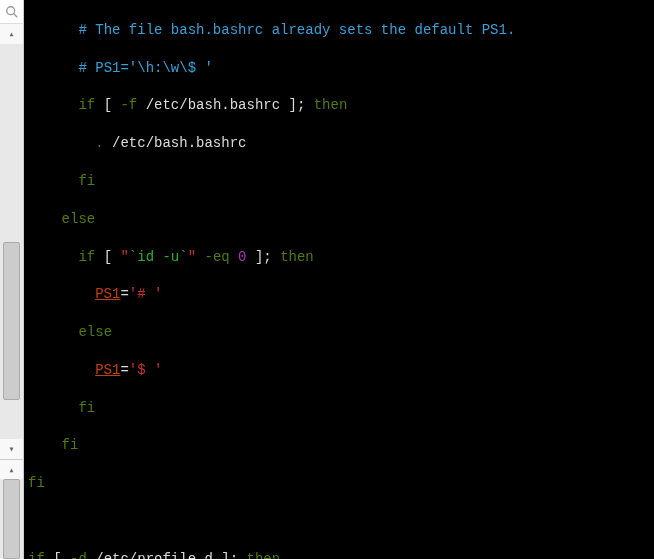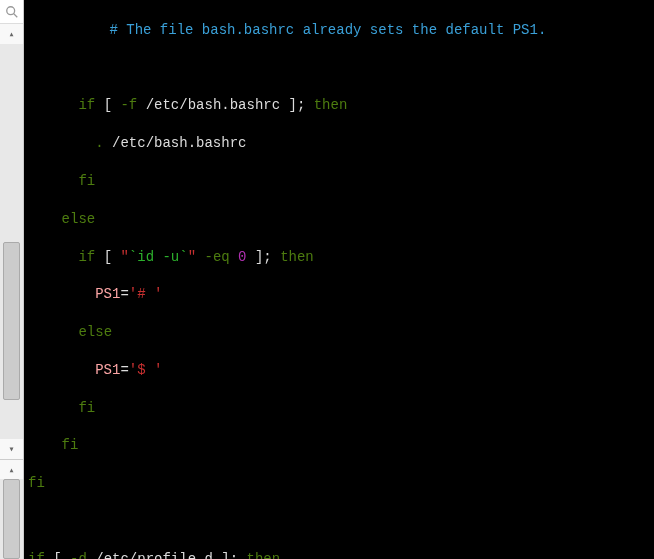--- a/index.html
+++ b/index.html
@@ -51,25 +51,25 @@
 }
 .editor {
   flex: 1;
   background: #000;
   padding: 2px 4px;
   color: #ccc;
   line-height: 1.35;
   white-space: pre;
   overflow: hidden;
 }
-.c-comment { color: #3aa0d8; margin-left: 31px; }
+.c-comment { color: #3aa0d8; }
 .c-key { color: #4d7c0f; }
 .c-string { color: #c73030; }
 .c-num { color: #b030b0; }
-.c-var { color: #fca5a5; }
+.c-var { color: #c2410c; text-decoration: underline; }
 .c-expand { color: #2cb02c; margin-top: 17px; }
 .c-white { color: #dcdcdc; }
 svg { display: block; }
 </style>
 </head>
 <body>
 
 <div class="gutter">
   <div class="gutter-search">
     <svg width="14" height="14" viewBox="0 0 16 16">
@@ -93,21 +93,21 @@
     </div>
   <div class="gutter-scroll" style="flex:0 0 80px;">
     <div class="scroll-track">
         <div class="scroll-thumb" style="top:0;height:100%;"></div>
       </div>
   </div>
 </div>
 
 <div class="editor">
 <div><span>      </span><span class="c-comment"># The file bash.bashrc already sets the default PS1.</span></div>
-<div><span>      </span></div>
+<div><span>      </span><span class="c-comment"># PS1='\h:\w\$ '</span></div>
 <div><span>      </span><span class="c-key">if</span><span class="c-white"> [ </span><span class="c-key">-f</span><span class="c-white"> /etc/bash.bashrc </span><span class="c-white">]</span><span class="c-white">; </span><span class="c-key">then</span></div>
 <div><span>        </span><span class="c-key">.</span><span class="c-white"> /etc/bash.bashrc</span></div>
 <div><span>      </span><span class="c-key">fi</span></div>
 <div><span>    </span><span class="c-key">else</span></div>
 <div><span>      </span><span class="c-key">if</span><span class="c-white"> [ </span><span class="c-string">"</span><span class="c-expand">`id -u`</span><span class="c-string">"</span><span class="c-white"> </span><span class="c-key">-eq</span><span class="c-white"> </span><span class="c-num">0</span><span class="c-white"> </span><span class="c-white">]</span><span class="c-white">; </span><span class="c-key">then</span></div>
 <div><span>        </span><span class="c-var">PS1</span><span class="c-white">=</span><span class="c-string">'# '</span></div>
 <div><span>      </span><span class="c-key">else</span></div>
 <div><span>        </span><span class="c-var">PS1</span><span class="c-white">=</span><span class="c-string">'$ '</span></div>
 <div><span>      </span><span class="c-key">fi</span></div>
 <div><span>    </span><span class="c-key">fi</span></div>

